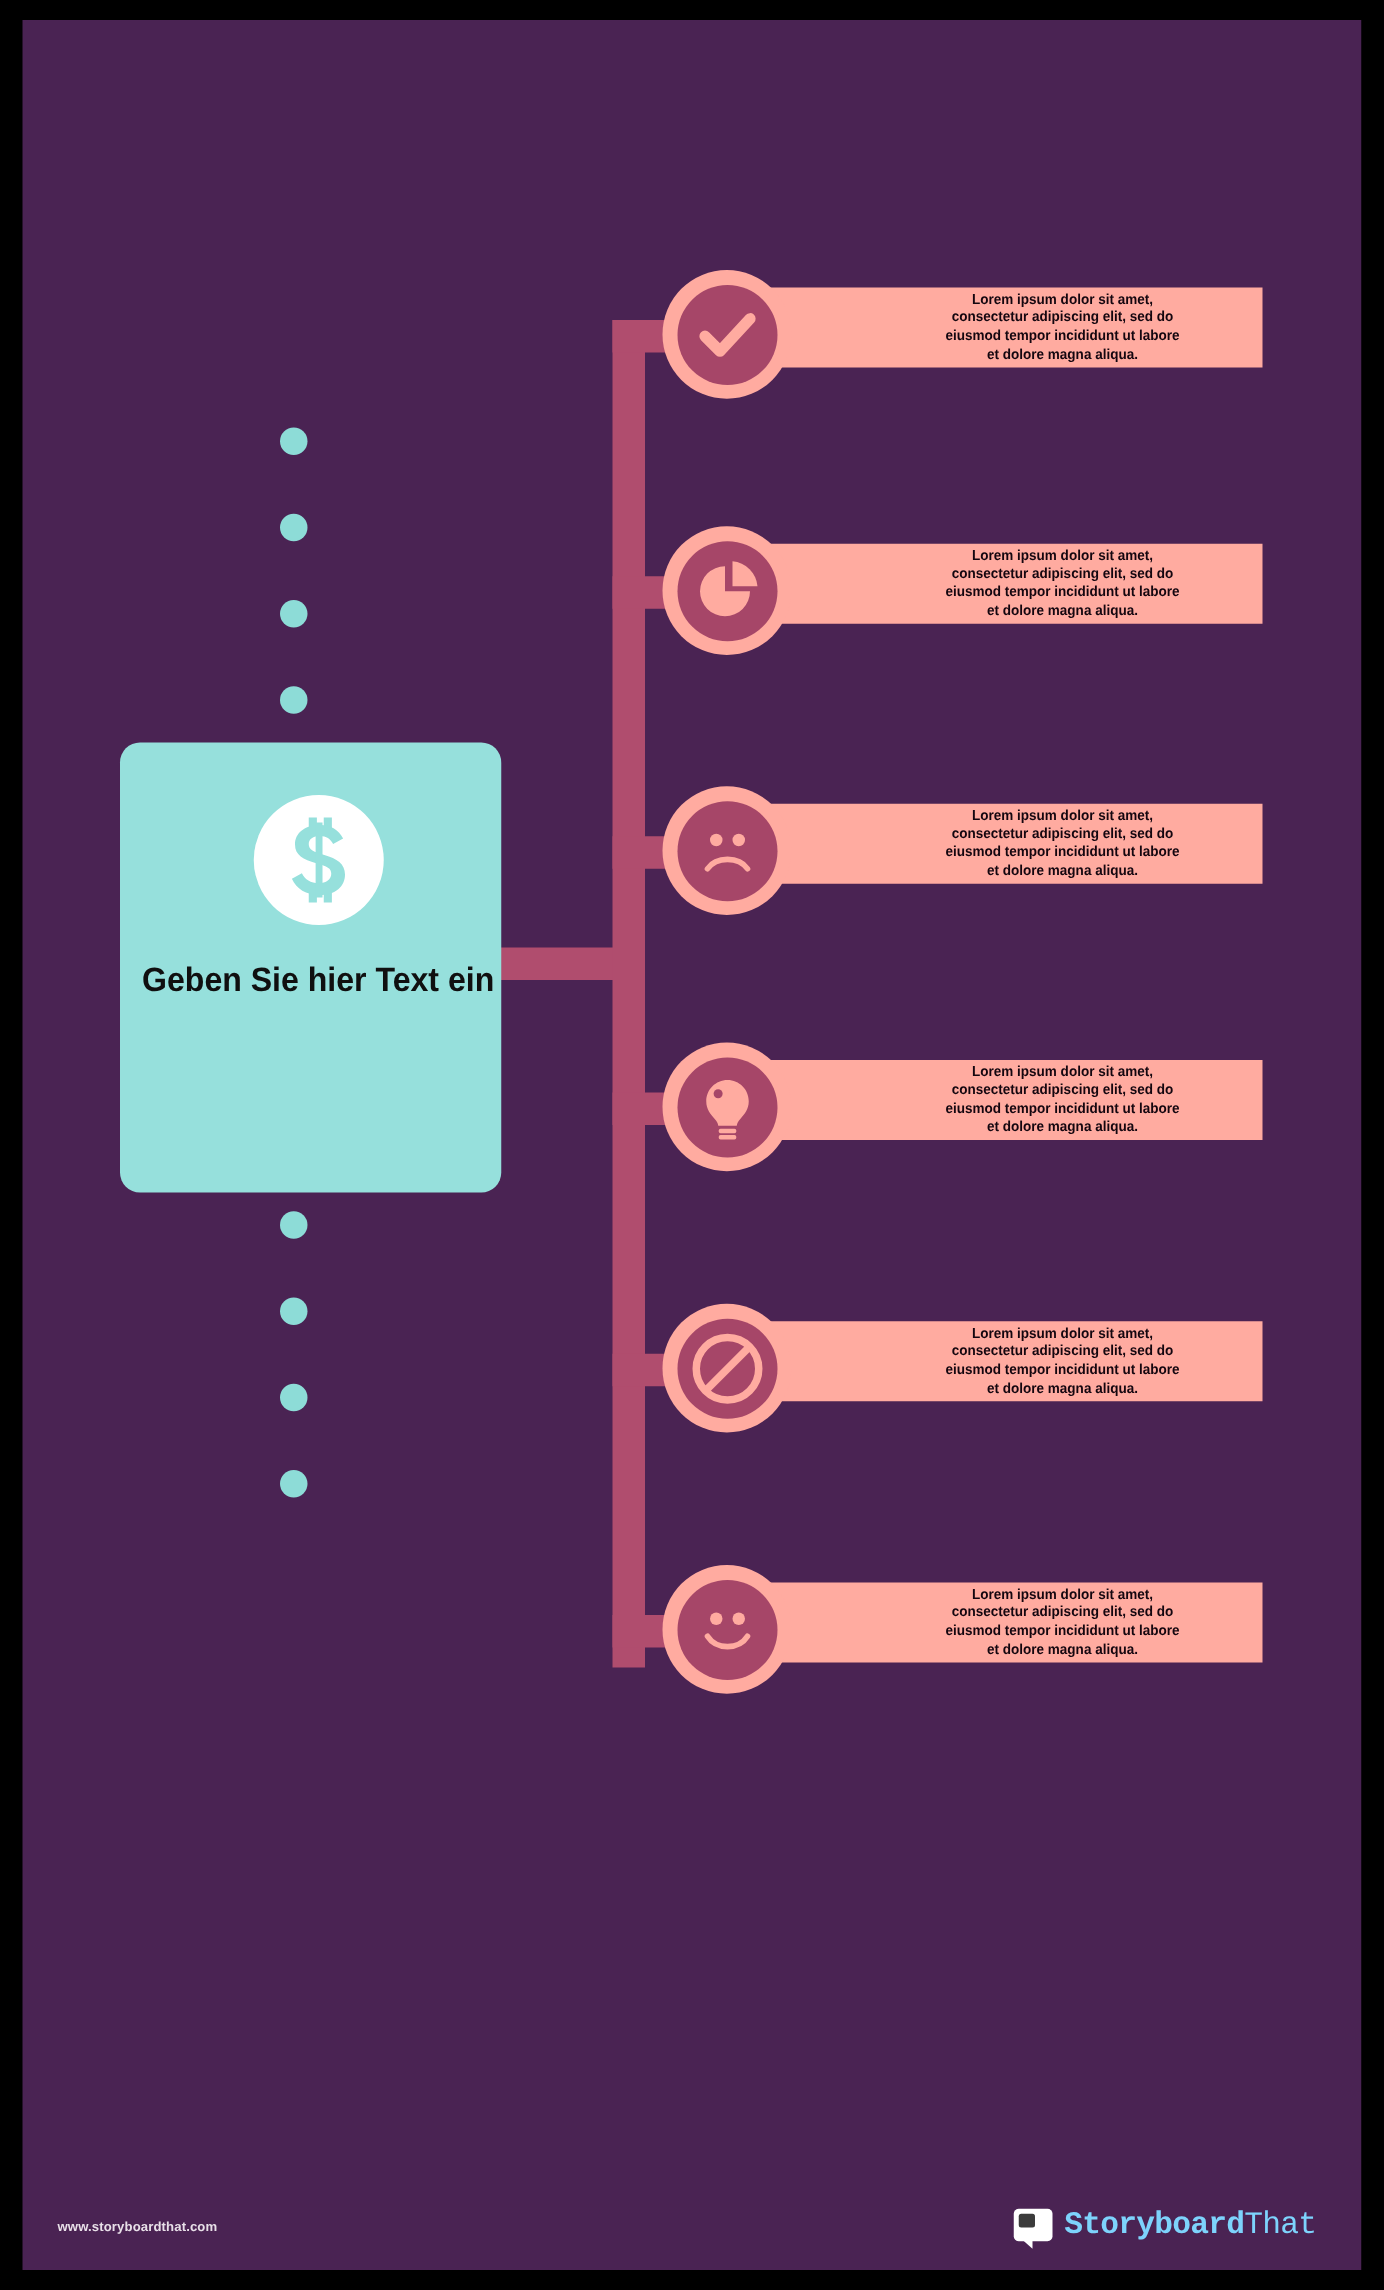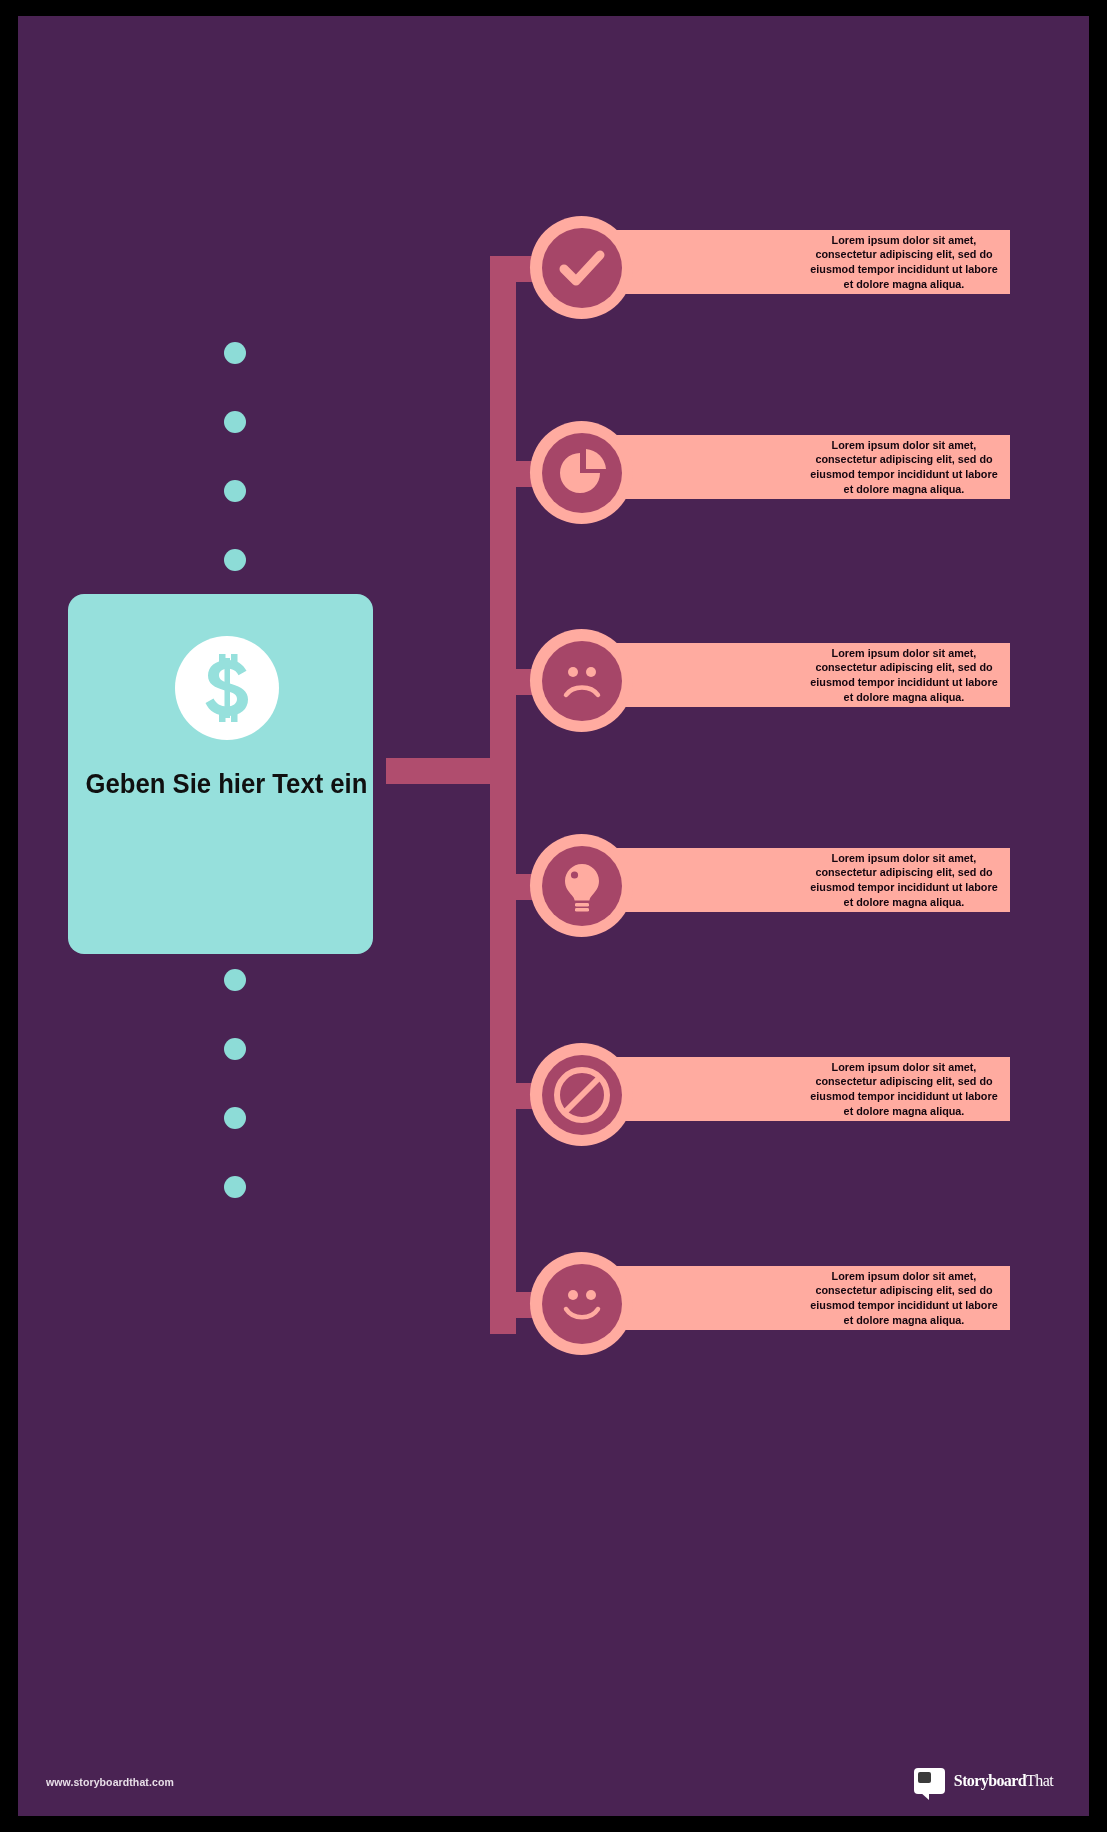--- a/index.html
+++ b/index.html
@@ -84,21 +84,21 @@
     color: #0a0a0a;
     text-align: center;
     letter-spacing: -0.5px;
     transform: scaleX(0.93);
     padding: 0 14px;
   }
 
   
   #main-card {
     position: absolute;
-    left: 50px;
+    left: 78px;
     top: 578px;
     width: 305px;
     height: 360px;
     background: #96e0dc;
     border-radius: 16px;
     z-index: 4;
     display: flex;
     flex-direction: column;
     align-items: center;
     padding-left: 12px;
@@ -154,21 +154,21 @@
   }
   .row-band {
     position: absolute;
     left: 62px;
     top: 14px;
     width: 418px;
     height: 64px;
     background: #ffaba0;
     display: flex;
     align-items: center;
-    justify-content: flex-end;
+    justify-content: flex-start;
   }
   .row-text {
     font-family: "Liberation Sans Narrow", "Liberation Sans", sans-serif;
     font-weight: bold;
     font-size: 11.5px;
     line-height: 1.28;
     color: #14060f;
     text-align: center;
     width: 212px;
     margin-left: 152px;
@@ -235,23 +235,23 @@
     border-top: 8px solid #ffffff;
   }
   #logo .bubble .blk {
     position: absolute;
     left: 4px; top: 4px;
     width: 13px; height: 11px;
     background: #3b3b3b;
     border-radius: 2px;
   }
   #logo .word {
-    font-family: Liberation Serif, serif;
-    font-size: 16px;
-    color: #ffffff;
+    font-family: Liberation Mono, monospace;
+    font-size: 25px;
+    color: #7dd3fc;
     letter-spacing: -0.6px;
   }
   #logo .word .b { font-weight: bold; }
   #logo .word .l { font-weight: normal; }
 </style>
 </head>
 <body>
 
 <div id="poster">
   <div id="canvas">

